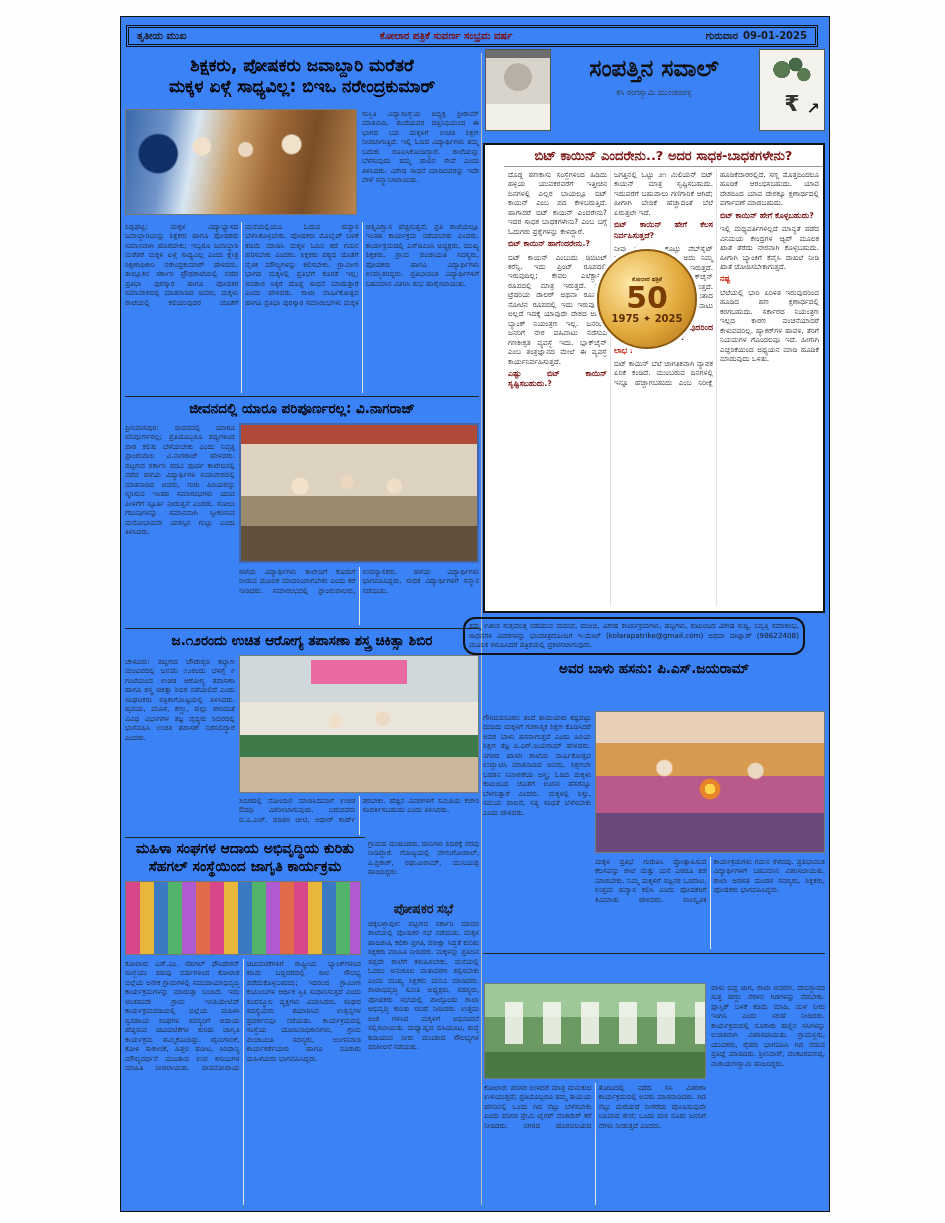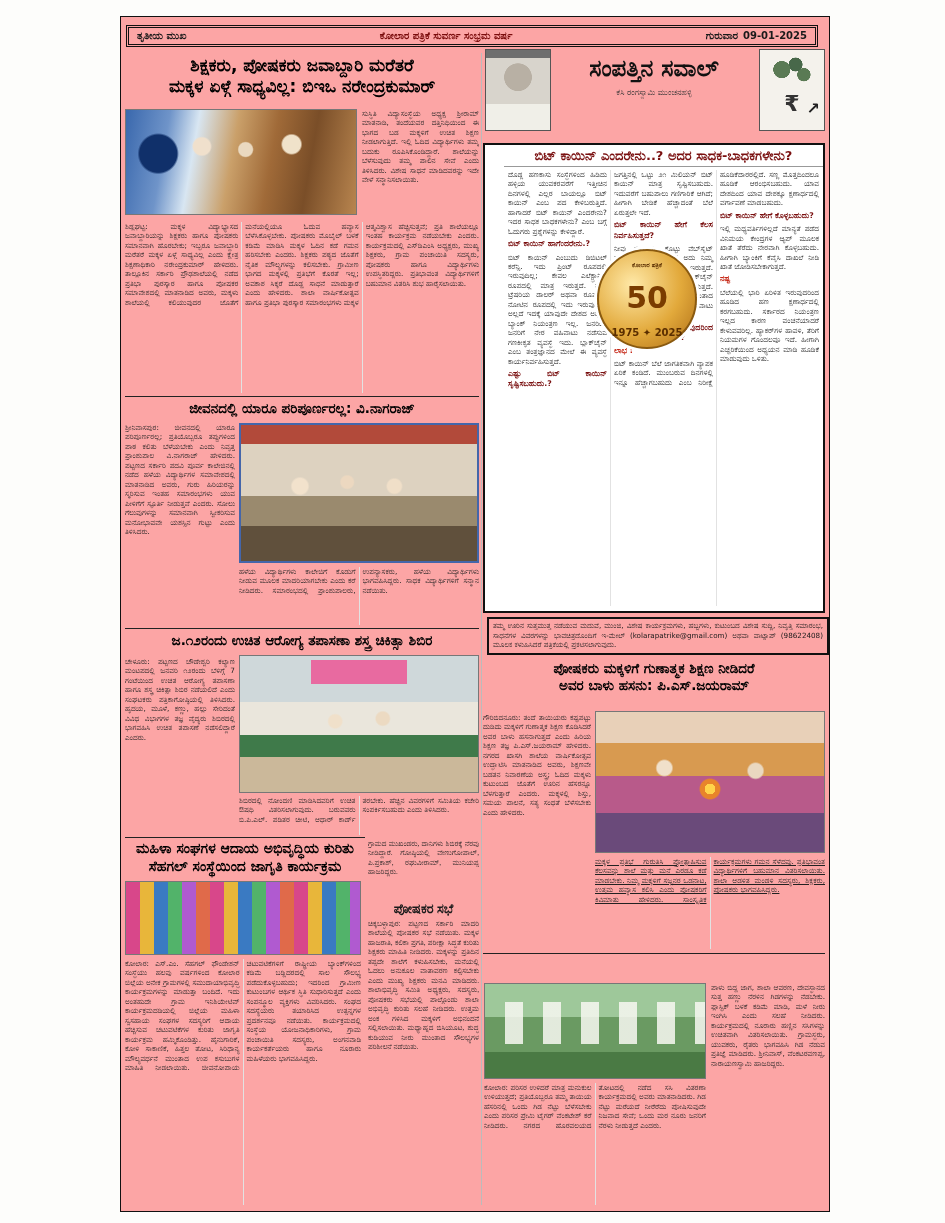--- a/index.html
+++ b/index.html
@@ -1,19 +1,19 @@
 <!DOCTYPE html>
 <html><head>
 <meta charset="utf-8">
 <style>
   html,body{margin:0;padding:0;}
   body{width:945px;height:1223px;background:#fdfdfb;position:relative;
        font-family:"DejaVu Sans","Liberation Sans",sans-serif;color:#1a1a1a;}
   .sheet{position:absolute;left:120px;top:16px;width:708px;height:1194px;
-         border:1.5px solid #111;background:#fca5a5;}
+         border:1.5px solid #111;background:#3b82f6;}
   .abs{position:absolute;}
   
   .masthead{left:5px;top:8px;width:692px;height:22px;border:3px double #111;
             display:flex;align-items:center;justify-content:space-between;
             padding:0 8px;box-sizing:border-box;font-size:10px;font-weight:bold;}
   .mh-center{color:#7a0c0c;}
   .mh-right{display:flex;gap:5px;}
   
   .hl{font-weight:bold;text-align:center;color:#000;line-height:1.25;}
   .h-big{font-size:17px;}
@@ -69,21 +69,21 @@
   
   .colhead-title{font-size:23px;font-weight:bold;text-align:center;color:#111;}
   .byline{font-size:8px;text-align:center;color:#333;margin-top:6px;}
   
   .btcbox{border:2px solid #111;box-sizing:border-box;background:#fff;}
   .btc-head{font-weight:bold;color:#7a1010;font-size:13px;text-align:center;
             border-bottom:1px solid #999;padding:3px 0 2px;}
   .seal{position:absolute;left:112px;top:104px;width:96px;height:96px;border-radius:50%;
         background:radial-gradient(circle at 35% 35%, #ffe9a8, #e2a93b 55%, #b97a1e 90%);
         border:2px solid #8a5a10;display:flex;flex-direction:column;align-items:center;
-        justify-content:center;box-shadow:0 0 0 3px #fff;z-index:5;gap:14px;}
+        justify-content:center;box-shadow:0 0 0 3px #fff;z-index:5;}
   .seal .fifty{font-size:30px;font-weight:bold;color:#7a3c00;line-height:1;}
   .seal .s-top{font-size:6px;color:#5a2e00;font-weight:bold;}
   .seal .s-years{font-size:10px;color:#5a2e00;font-weight:bold;}
   .contact{border:2px solid #111;box-sizing:border-box;font-size:7.2px;line-height:1.35;
            text-align:justify;padding:2px 4px;overflow:hidden;}
 </style>
 </head>
 <body>
 
 <div class="sheet">
@@ -108,21 +108,21 @@
   <div class="abs bt cols3" style="left:4px;top:205px;width:354px;height:171px;">ಶಿಡ್ಲಘಟ್ಟ: ಮಕ್ಕಳ ವಿದ್ಯಾಭ್ಯಾಸದ ಜವಾಬ್ದಾರಿಯನ್ನು ಶಿಕ್ಷಕರು ಹಾಗೂ ಪೋಷಕರು ಸಮಾನವಾಗಿ ಹೊರಬೇಕು; ಇಬ್ಬರೂ ಜವಾಬ್ದಾರಿ ಮರೆತರೆ ಮಕ್ಕಳ ಏಳ್ಗೆ ಸಾಧ್ಯವಿಲ್ಲ ಎಂದು ಕ್ಷೇತ್ರ ಶಿಕ್ಷಣಾಧಿಕಾರಿ ನರೇಂದ್ರಕುಮಾರ್ ಹೇಳಿದರು. ತಾಲ್ಲೂಕಿನ ಸರ್ಕಾರಿ ಪ್ರೌಢಶಾಲೆಯಲ್ಲಿ ನಡೆದ ಪ್ರತಿಭಾ ಪುರಸ್ಕಾರ ಹಾಗೂ ಪೋಷಕರ ಸಮಾವೇಶದಲ್ಲಿ ಮಾತನಾಡಿದ ಅವರು, ಮಕ್ಕಳು ಶಾಲೆಯಲ್ಲಿ ಕಲಿಯುವುದರ ಜೊತೆಗೆ ಮನೆಯಲ್ಲಿಯೂ ಓದುವ ಹವ್ಯಾಸ ಬೆಳೆಸಿಕೊಳ್ಳಬೇಕು. ಪೋಷಕರು ಮೊಬೈಲ್ ಬಳಕೆ ಕಡಿಮೆ ಮಾಡಿಸಿ ಮಕ್ಕಳ ಓದಿನ ಕಡೆ ಗಮನ ಹರಿಸಬೇಕು ಎಂದರು. ಶಿಕ್ಷಕರು ಪಠ್ಯದ ಜೊತೆಗೆ ನೈತಿಕ ಮೌಲ್ಯಗಳನ್ನು ಕಲಿಸಬೇಕು. ಗ್ರಾಮೀಣ ಭಾಗದ ಮಕ್ಕಳಲ್ಲಿ ಪ್ರತಿಭೆಗೆ ಕೊರತೆ ಇಲ್ಲ; ಅವಕಾಶ ಸಿಕ್ಕರೆ ದೊಡ್ಡ ಸಾಧನೆ ಮಾಡುತ್ತಾರೆ ಎಂದು ಹೇಳಿದರು. ಶಾಲಾ ವಾರ್ಷಿಕೋತ್ಸವ ಹಾಗೂ ಪ್ರತಿಭಾ ಪುರಸ್ಕಾರ ಸಮಾರಂಭಗಳು ಮಕ್ಕಳ ಆತ್ಮವಿಶ್ವಾಸ ಹೆಚ್ಚಿಸುತ್ತವೆ; ಪ್ರತಿ ಶಾಲೆಯಲ್ಲೂ ಇಂತಹ ಕಾರ್ಯಕ್ರಮ ನಡೆಯಬೇಕು ಎಂದರು. ಕಾರ್ಯಕ್ರಮದಲ್ಲಿ ಎಸ್‌ಡಿಎಂಸಿ ಅಧ್ಯಕ್ಷರು, ಮುಖ್ಯ ಶಿಕ್ಷಕರು, ಗ್ರಾಮ ಪಂಚಾಯಿತಿ ಸದಸ್ಯರು, ಪೋಷಕರು ಹಾಗೂ ವಿದ್ಯಾರ್ಥಿಗಳು ಉಪಸ್ಥಿತರಿದ್ದರು. ಪ್ರತಿಭಾವಂತ ವಿದ್ಯಾರ್ಥಿಗಳಿಗೆ ಬಹುಮಾನ ವಿತರಿಸಿ ಶುಭ ಹಾರೈಸಲಾಯಿತು.</div>
 
   <div class="abs rule" style="left:4px;top:379px;width:354px;"></div>
   <div class="abs hl h-med" style="left:4px;top:383px;width:354px;">ಜೀವನದಲ್ಲಿ ಯಾರೂ ಪರಿಪೂರ್ಣರಲ್ಲ: ವಿ.ನಾಗರಾಜ್</div>
   <div class="abs bt" style="left:4px;top:406px;width:110px;height:202px;">ಶ್ರೀನಿವಾಸಪುರ: ಜೀವನದಲ್ಲಿ ಯಾರೂ ಪರಿಪೂರ್ಣರಲ್ಲ; ಪ್ರತಿಯೊಬ್ಬರೂ ತಪ್ಪುಗಳಿಂದ ಪಾಠ ಕಲಿತು ಬೆಳೆಯಬೇಕು ಎಂದು ನಿವೃತ್ತ ಪ್ರಾಂಶುಪಾಲ ವಿ.ನಾಗರಾಜ್ ಹೇಳಿದರು. ಪಟ್ಟಣದ ಸರ್ಕಾರಿ ಪದವಿ ಪೂರ್ವ ಕಾಲೇಜಿನಲ್ಲಿ ನಡೆದ ಹಳೆಯ ವಿದ್ಯಾರ್ಥಿಗಳ ಸಮಾವೇಶದಲ್ಲಿ ಮಾತನಾಡಿದ ಅವರು, ಗುರು ಹಿರಿಯರನ್ನು ಸ್ಮರಿಸುವ ಇಂತಹ ಸಮಾರಂಭಗಳು ಯುವ ಪೀಳಿಗೆಗೆ ಸ್ಫೂರ್ತಿ ನೀಡುತ್ತವೆ ಎಂದರು. ಸೋಲು ಗೆಲುವುಗಳನ್ನು ಸಮಾನವಾಗಿ ಸ್ವೀಕರಿಸುವ ಮನೋಭಾವವೇ ಯಶಸ್ಸಿನ ಗುಟ್ಟು ಎಂದು ತಿಳಿಸಿದರು.</div>
   <div class="abs ph p2" style="left:118px;top:406px;width:240px;height:140px;"></div>
   <div class="abs bt cols2" style="left:118px;top:550px;width:240px;height:58px;">ಹಳೆಯ ವಿದ್ಯಾರ್ಥಿಗಳು ಕಾಲೇಜಿಗೆ ಕೊಡುಗೆ ನೀಡುವ ಮೂಲಕ ಮಾದರಿಯಾಗಬೇಕು ಎಂದು ಕರೆ ನೀಡಿದರು. ಸಮಾರಂಭದಲ್ಲಿ ಪ್ರಾಂಶುಪಾಲರು, ಉಪನ್ಯಾಸಕರು, ಹಳೆಯ ವಿದ್ಯಾರ್ಥಿಗಳು ಭಾಗವಹಿಸಿದ್ದರು. ಸಾಧಕ ವಿದ್ಯಾರ್ಥಿಗಳಿಗೆ ಸನ್ಮಾನ ನಡೆಯಿತು.</div>
 
   <div class="abs rule" style="left:4px;top:611px;width:354px;"></div>
   <div class="abs hl h-med" style="left:4px;top:615px;width:354px;">ಜ.೧೨ರಂದು ಉಚಿತ ಆರೋಗ್ಯ ತಪಾಸಣಾ ಶಸ್ತ್ರ ಚಿಕಿತ್ಸಾ ಶಿಬಿರ</div>
-  <div class="abs bt" style="left:4px;top:640px;width:110px;height:178px;">ಚೇಳೂರು: ಪಟ್ಟಣದ ಚೌಡೇಶ್ವರಿ ಕಲ್ಯಾಣ ಮಂಟಪದಲ್ಲಿ ಜನವರಿ ೧೨ರಂದು ಬೆಳಿಗ್ಗೆ 7 ಗಂಟೆಯಿಂದ ಉಚಿತ ಆರೋಗ್ಯ ತಪಾಸಣಾ ಹಾಗೂ ಶಸ್ತ್ರ ಚಿಕಿತ್ಸಾ ಶಿಬಿರ ನಡೆಯಲಿದೆ ಎಂದು ಸಂಘಟಕರು ಪತ್ರಿಕಾಗೋಷ್ಠಿಯಲ್ಲಿ ತಿಳಿಸಿದರು. ಹೃದಯ, ಮೂಳೆ, ಕಣ್ಣು, ಹಲ್ಲು ಸೇರಿದಂತೆ ವಿವಿಧ ವಿಭಾಗಗಳ ತಜ್ಞ ವೈದ್ಯರು ಶಿಬಿರದಲ್ಲಿ ಭಾಗವಹಿಸಿ ಉಚಿತ ತಪಾಸಣೆ ನಡೆಸಲಿದ್ದಾರೆ ಎಂದರು.</div>
+  <div class="abs bt" style="left:4px;top:640px;width:110px;height:178px;">ಚೇಳೂರು: ಪಟ್ಟಣದ ಚೌಡೇಶ್ವರಿ ಕಲ್ಯಾಣ ಮಂಟಪದಲ್ಲಿ ಜನವರಿ ೧೨ರಂದು ಬೆಳಿಗ್ಗೆ ೯ ಗಂಟೆಯಿಂದ ಉಚಿತ ಆರೋಗ್ಯ ತಪಾಸಣಾ ಹಾಗೂ ಶಸ್ತ್ರ ಚಿಕಿತ್ಸಾ ಶಿಬಿರ ನಡೆಯಲಿದೆ ಎಂದು ಸಂಘಟಕರು ಪತ್ರಿಕಾಗೋಷ್ಠಿಯಲ್ಲಿ ತಿಳಿಸಿದರು. ಹೃದಯ, ಮೂಳೆ, ಕಣ್ಣು, ಹಲ್ಲು ಸೇರಿದಂತೆ ವಿವಿಧ ವಿಭಾಗಗಳ ತಜ್ಞ ವೈದ್ಯರು ಶಿಬಿರದಲ್ಲಿ ಭಾಗವಹಿಸಿ ಉಚಿತ ತಪಾಸಣೆ ನಡೆಸಲಿದ್ದಾರೆ ಎಂದರು.</div>
   <div class="abs ph p3" style="left:118px;top:638px;width:240px;height:138px;"></div>
   <div class="abs bt cols2" style="left:118px;top:779px;width:240px;height:39px;">ಶಿಬಿರದಲ್ಲಿ ನೋಂದಣಿ ಮಾಡಿಸಿದವರಿಗೆ ಉಚಿತ ಔಷಧಿ ವಿತರಿಸಲಾಗುವುದು. ಬರುವವರು ಬಿ.ಪಿ.ಎಲ್. ಪಡಿತರ ಚೀಟಿ, ಆಧಾರ್ ಕಾರ್ಡ್ ತರಬೇಕು. ಹೆಚ್ಚಿನ ವಿವರಗಳಿಗೆ ಸಮಿತಿಯ ಕಚೇರಿ ಸಂಪರ್ಕಿಸಬಹುದು ಎಂದು ತಿಳಿಸಿದರು.</div>
 
   <div class="abs rule" style="left:4px;top:820px;width:240px;"></div>
   <div class="abs hl h-sm" style="left:4px;top:823px;width:240px;">
     <div>ಮಹಿಳಾ ಸಂಘಗಳ ಆದಾಯ ಅಭಿವೃದ್ಧಿಯ ಕುರಿತು</div>
     <div>ಸೆಹಗಲ್ ಸಂಸ್ಥೆಯಿಂದ ಜಾಗೃತಿ ಕಾರ್ಯಕ್ರಮ</div>
   </div>
   <div class="abs ph p4" style="left:4px;top:864px;width:236px;height:74px;"></div>
   <div class="abs bt cols2" style="left:4px;top:942px;width:236px;height:246px;">ಕೋಲಾರ: ಎಸ್.ಎಂ. ಸೆಹಗಲ್ ಫೌಂಡೇಶನ್ ಸಂಸ್ಥೆಯು ಹಲವು ವರ್ಷಗಳಿಂದ ಕೋಲಾರ ಜಿಲ್ಲೆಯ ಅನೇಕ ಗ್ರಾಮಗಳಲ್ಲಿ ಸಮುದಾಯಾಭಿವೃದ್ಧಿ ಕಾರ್ಯಕ್ರಮಗಳನ್ನು ಮಾಡುತ್ತಾ ಬಂದಿದೆ. ಇದು ಅಂತಹುದೇ ಗ್ರಾಮ ಇನಿಶಿಯೇಟಿವ್ ಕಾರ್ಯಕ್ರಮದಡಿಯಲ್ಲಿ ಜಿಲ್ಲೆಯ ಮಹಿಳಾ ಸ್ವಸಹಾಯ ಸಂಘಗಳ ಸದಸ್ಯರಿಗೆ ಆದಾಯ ಹೆಚ್ಚಿಸುವ ಚಟುವಟಿಕೆಗಳ ಕುರಿತು ಜಾಗೃತಿ ಕಾರ್ಯಕ್ರಮ ಹಮ್ಮಿಕೊಂಡಿತ್ತು. ಹೈನುಗಾರಿಕೆ, ಕೋಳಿ ಸಾಕಾಣಿಕೆ, ಹಿತ್ತಲ ತೋಟ, ಸಿರಿಧಾನ್ಯ ಮೌಲ್ಯವರ್ಧನೆ ಮುಂತಾದ ಉಪ ಕಸುಬುಗಳ ಮಾಹಿತಿ ನೀಡಲಾಯಿತು. ಜೀವನೋಪಾಯ ಚಟುವಟಿಕೆಗಳಿಗೆ ರಾಷ್ಟ್ರೀಯ ಬ್ಯಾಂಕ್‌ಗಳಿಂದ ಕಡಿಮೆ ಬಡ್ಡಿದರದಲ್ಲಿ ಸಾಲ ಸೌಲಭ್ಯ ಪಡೆದುಕೊಳ್ಳಬಹುದು; ಇದರಿಂದ ಗ್ರಾಮೀಣ ಕುಟುಂಬಗಳ ಆರ್ಥಿಕ ಸ್ಥಿತಿ ಸುಧಾರಿಸುತ್ತದೆ ಎಂದು ಸಂಪನ್ಮೂಲ ವ್ಯಕ್ತಿಗಳು ವಿವರಿಸಿದರು. ಸಂಘದ ಸದಸ್ಯೆಯರು ತಯಾರಿಸಿದ ಉತ್ಪನ್ನಗಳ ಪ್ರದರ್ಶನವೂ ನಡೆಯಿತು. ಕಾರ್ಯಕ್ರಮದಲ್ಲಿ ಸಂಸ್ಥೆಯ ಯೋಜನಾಧಿಕಾರಿಗಳು, ಗ್ರಾಮ ಪಂಚಾಯಿತಿ ಸದಸ್ಯರು, ಅಂಗನವಾಡಿ ಕಾರ್ಯಕರ್ತೆಯರು ಹಾಗೂ ನೂರಾರು ಮಹಿಳೆಯರು ಭಾಗವಹಿಸಿದ್ದರು.</div>
@@ -164,28 +164,27 @@
       <p class="rh">ನಷ್ಟ</p>
       <p>ಬೆಲೆಯಲ್ಲಿ ಭಾರಿ ಏರಿಳಿತ ಇರುವುದರಿಂದ ಹೂಡಿದ ಹಣ ಕ್ಷಣಾರ್ಧದಲ್ಲಿ ಕರಗಬಹುದು. ಸರ್ಕಾರದ ನಿಯಂತ್ರಣ ಇಲ್ಲದ ಕಾರಣ ವಂಚನೆಯಾದರೆ ಕೇಳುವವರಿಲ್ಲ. ಹ್ಯಾಕರ್‌ಗಳ ಹಾವಳಿ, ತೆರಿಗೆ ನಿಯಮಗಳ ಗೊಂದಲವೂ ಇದೆ. ಹೀಗಾಗಿ ಎಚ್ಚರಿಕೆಯಿಂದ ಅಧ್ಯಯನ ಮಾಡಿ ಹೂಡಿಕೆ ಮಾಡುವುದು ಒಳಿತು.</p>
     </div>
     <div class="seal">
       <span class="s-top">ಕೋಲಾರ ಪತ್ರಿಕೆ</span>
       <span class="fifty">50</span>
       <span class="s-years">1975 ✦ 2025</span>
     </div>
   </div>
 
-  <div class="abs contact" style="left:366px;top:600px;width:342px;height:38px;">ತಮ್ಮ ಊರಿನ ಸುತ್ತಮುತ್ತ ನಡೆಯುವ ಮದುವೆ, ಮುಂಜಿ, ವಿಶೇಷ ಕಾರ್ಯಕ್ರಮಗಳು, ಹಬ್ಬಗಳು, ಕುಟುಂಬದ ವಿಶೇಷ ಸುದ್ದಿ, ನಿವೃತ್ತಿ ಸಮಾರಂಭ, ಸಾಧನೆಗಳ ವಿವರಗಳನ್ನು ಭಾವಚಿತ್ರದೊಂದಿಗೆ ಇ-ಮೇಲ್ (kolarapatrike@gmail.com) ಅಥವಾ ವಾಟ್ಸಾಪ್ (98622408) ಮೂಲಕ ಕಳುಹಿಸಿದರೆ ಪತ್ರಿಕೆಯಲ್ಲಿ ಪ್ರಕಟಿಸಲಾಗುವುದು.</div>
+  <div class="abs contact" style="left:342px;top:600px;width:342px;height:38px;border-radius:12px;">ತಮ್ಮ ಊರಿನ ಸುತ್ತಮುತ್ತ ನಡೆಯುವ ಮದುವೆ, ಮುಂಜಿ, ವಿಶೇಷ ಕಾರ್ಯಕ್ರಮಗಳು, ಹಬ್ಬಗಳು, ಕುಟುಂಬದ ವಿಶೇಷ ಸುದ್ದಿ, ನಿವೃತ್ತಿ ಸಮಾರಂಭ, ಸಾಧನೆಗಳ ವಿವರಗಳನ್ನು ಭಾವಚಿತ್ರದೊಂದಿಗೆ ಇ-ಮೇಲ್ (kolarapatrike@gmail.com) ಅಥವಾ ವಾಟ್ಸಾಪ್ (98622408) ಮೂಲಕ ಕಳುಹಿಸಿದರೆ ಪತ್ರಿಕೆಯಲ್ಲಿ ಪ್ರಕಟಿಸಲಾಗುವುದು.</div>
 
   <div class="abs hl h-med" style="left:362px;top:643px;width:342px;">
-    <div>ಪೋಷಕರು ಮಕ್ಕಳಿಗೆ ಗುಣಾತ್ಮಕ ಶಿಕ್ಷಣ ನೀಡಿದರೆ</div>
     <div>ಅವರ ಬಾಳು ಹಸನು: ಪಿ.ಎಸ್.ಜಯರಾಮ್</div>
   </div>
   <div class="abs bt" style="left:362px;top:696px;width:108px;height:236px;">ಗೌರಿಬಿದನೂರು: ತಂದೆ ತಾಯಿಯರು ಕಷ್ಟಪಟ್ಟು ದುಡಿದು ಮಕ್ಕಳಿಗೆ ಗುಣಾತ್ಮಕ ಶಿಕ್ಷಣ ಕೊಡಿಸಿದರೆ ಅವರ ಬಾಳು ಹಸನಾಗುತ್ತದೆ ಎಂದು ಹಿರಿಯ ಶಿಕ್ಷಣ ತಜ್ಞ ಪಿ.ಎಸ್.ಜಯರಾಮ್ ಹೇಳಿದರು. ನಗರದ ಖಾಸಗಿ ಶಾಲೆಯ ವಾರ್ಷಿಕೋತ್ಸವ ಉದ್ಘಾಟಿಸಿ ಮಾತನಾಡಿದ ಅವರು, ಶಿಕ್ಷಣವೇ ಬಡತನ ನಿವಾರಣೆಯ ಅಸ್ತ್ರ; ಓದಿದ ಮಕ್ಕಳು ಕುಟುಂಬದ ಜೊತೆಗೆ ಊರಿನ ಹೆಸರನ್ನೂ ಬೆಳಗುತ್ತಾರೆ ಎಂದರು. ಮಕ್ಕಳಲ್ಲಿ ಶಿಸ್ತು, ಸಮಯ ಪಾಲನೆ, ಸತ್ಯ ಸಂಧತೆ ಬೆಳೆಸಬೇಕು ಎಂದು ಹೇಳಿದರು.</div>
   <div class="abs ph p5" style="left:474px;top:694px;width:230px;height:142px;"></div>
-  <div class="abs bt cols2" style="left:474px;top:840px;width:230px;height:92px;text-decoration:underline;">ಮಕ್ಕಳ ಪ್ರತಿಭೆ ಗುರುತಿಸಿ ಪ್ರೋತ್ಸಾಹಿಸುವ ಕೆಲಸವನ್ನು ಶಾಲೆ ಮತ್ತು ಮನೆ ಎರಡೂ ಕಡೆ ಮಾಡಬೇಕು. ನಿಮ್ಮ ಮಕ್ಕಳಿಗೆ ಸಜ್ಜನರ ಒಡನಾಟ, ಉತ್ತಮ ಹವ್ಯಾಸ ಕಲಿಸಿ ಎಂದು ಪೋಷಕರಿಗೆ ಕಿವಿಮಾತು ಹೇಳಿದರು. ಸಾಂಸ್ಕೃತಿಕ ಕಾರ್ಯಕ್ರಮಗಳು ಗಮನ ಸೆಳೆದವು. ಪ್ರತಿಭಾವಂತ ವಿದ್ಯಾರ್ಥಿಗಳಿಗೆ ಬಹುಮಾನ ವಿತರಿಸಲಾಯಿತು. ಶಾಲಾ ಆಡಳಿತ ಮಂಡಳಿ ಸದಸ್ಯರು, ಶಿಕ್ಷಕರು, ಪೋಷಕರು ಭಾಗವಹಿಸಿದ್ದರು.</div>
+  <div class="abs bt cols2" style="left:474px;top:840px;width:230px;height:92px;">ಮಕ್ಕಳ ಪ್ರತಿಭೆ ಗುರುತಿಸಿ ಪ್ರೋತ್ಸಾಹಿಸುವ ಕೆಲಸವನ್ನು ಶಾಲೆ ಮತ್ತು ಮನೆ ಎರಡೂ ಕಡೆ ಮಾಡಬೇಕು. ನಿಮ್ಮ ಮಕ್ಕಳಿಗೆ ಸಜ್ಜನರ ಒಡನಾಟ, ಉತ್ತಮ ಹವ್ಯಾಸ ಕಲಿಸಿ ಎಂದು ಪೋಷಕರಿಗೆ ಕಿವಿಮಾತು ಹೇಳಿದರು. ಸಾಂಸ್ಕೃತಿಕ ಕಾರ್ಯಕ್ರಮಗಳು ಗಮನ ಸೆಳೆದವು. ಪ್ರತಿಭಾವಂತ ವಿದ್ಯಾರ್ಥಿಗಳಿಗೆ ಬಹುಮಾನ ವಿತರಿಸಲಾಯಿತು. ಶಾಲಾ ಆಡಳಿತ ಮಂಡಳಿ ಸದಸ್ಯರು, ಶಿಕ್ಷಕರು, ಪೋಷಕರು ಭಾಗವಹಿಸಿದ್ದರು.</div>
 
   <div class="abs rule" style="left:362px;top:936px;width:342px;"></div>
   <div class="abs ph p6" style="left:363px;top:966px;width:222px;height:96px;"></div>
   <div class="abs bt" style="left:590px;top:966px;width:114px;height:222px;">ಪಾಳು ಬಿದ್ದ ಜಾಗ, ಶಾಲಾ ಆವರಣ, ದೇವಸ್ಥಾನದ ಸುತ್ತ ಹಣ್ಣು ನೆರಳಿನ ಗಿಡಗಳನ್ನು ನೆಡಬೇಕು. ಪ್ಲಾಸ್ಟಿಕ್ ಬಳಕೆ ಕಡಿಮೆ ಮಾಡಿ, ಮಳೆ ನೀರು ಇಂಗಿಸಿ ಎಂದು ಸಲಹೆ ನೀಡಿದರು. ಕಾರ್ಯಕ್ರಮದಲ್ಲಿ ನೂರಾರು ಹಣ್ಣಿನ ಸಸಿಗಳನ್ನು ಉಚಿತವಾಗಿ ವಿತರಿಸಲಾಯಿತು. ಗ್ರಾಮಸ್ಥರು, ಯುವಕರು, ರೈತರು ಭಾಗವಹಿಸಿ ಗಿಡ ನೆಡುವ ಪ್ರತಿಜ್ಞೆ ಮಾಡಿದರು. ಶ್ರೀನಿವಾಸ್, ವೆಂಕಟರವಣಪ್ಪ, ನಾರಾಯಣಸ್ವಾಮಿ ಹಾಜರಿದ್ದರು.</div>
   <div class="abs bt cols2" style="left:363px;top:1066px;width:222px;height:122px;">ಕೋಲಾರ: ಪರಿಸರ ಉಳಿದರೆ ಮಾತ್ರ ಮನುಕುಲ ಉಳಿಯುತ್ತದೆ; ಪ್ರತಿಯೊಬ್ಬರೂ ತಮ್ಮ ತಾಯಿಯ ಹೆಸರಿನಲ್ಲಿ ಒಂದು ಗಿಡ ನೆಟ್ಟು ಬೆಳೆಸಬೇಕು ಎಂದು ಪರಿಸರ ಪ್ರೇಮಿ ಟೈಗರ್ ವೆಂಕಟೇಶ್ ಕರೆ ನೀಡಿದರು. ನಗರದ ಹೊರವಲಯದ ತೋಟದಲ್ಲಿ ನಡೆದ ಸಸಿ ವಿತರಣಾ ಕಾರ್ಯಕ್ರಮದಲ್ಲಿ ಅವರು ಮಾತನಾಡಿದರು. ಗಿಡ ನೆಟ್ಟು ಮರೆಯದೆ ನೀರೆರೆದು ಪೋಷಿಸುವುದೇ ನಿಜವಾದ ಸೇವೆ; ಒಂದು ಮರ ನೂರು ಜನರಿಗೆ ನೆರಳು ನೀಡುತ್ತದೆ ಎಂದರು.</div>
 
 </div>
 
 </body></html>

